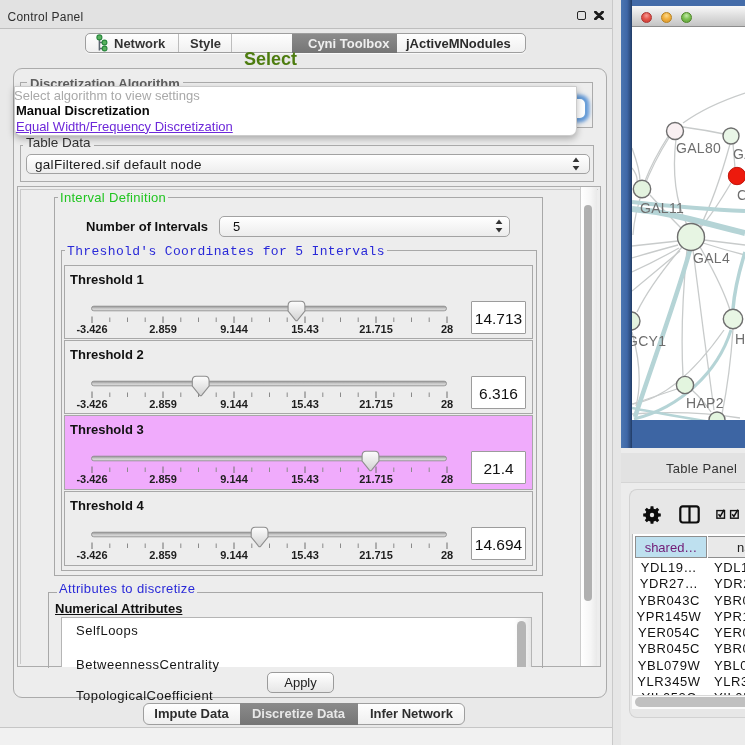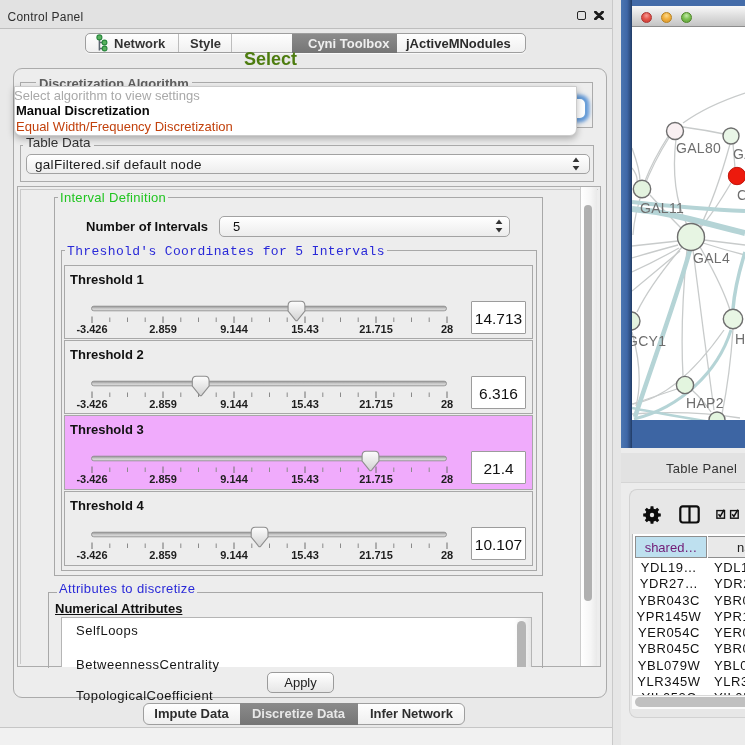--- a/index.html
+++ b/index.html
@@ -35,36 +35,36 @@
   <circle cx="8.6" cy="14.5" r="2.4" fill="#57B25E" stroke="#27863B" stroke-width="1.1"></circle>
 </svg>
 <div class="txt" style="left:114px;top:36px;font-size:13px;font-weight:bold;color:#333;">Network</div>
 <div class="txt" style="left:190px;top:36px;font-size:13px;font-weight:bold;color:#333;">Style</div>
 <div class="txt" style="left:244px;top:36px;font-size:18px;font-weight:bold;color:#4d7c0f;margin-top:13px;">Select</div>
 <div class="txt" style="left:308px;top:36px;font-size:13px;font-weight:bold;color:#EFEFEF;">Cyni Toolbox</div>
 <div class="txt" style="left:406px;top:36px;font-size:13px;font-weight:bold;color:#2B2B2B;">jActiveMNodules</div>
 
 
 <div class="a" style="left:20px;top:82px;width:573px;height:46px;border:1px solid #ABABAB;"></div>
-<div class="txt" style="left:36px;top:76px;font-size:13px;font-weight:bold;color:#5F5F5F;background:#EDEDED;padding:0 3px;">Discretization Algorithm</div>
+<div class="txt" style="left:27px;top:76px;font-size:13px;font-weight:bold;color:#5F5F5F;background:#EDEDED;padding:0 3px;">Discretization Algorithm</div>
 <div class="a" style="left:30px;top:97px;width:557px;height:23px;background:#fff;border:2px solid #6B9FD8;border-radius:7px;box-shadow:0 0 3.5px 2.5px rgba(85,145,215,.85);"></div>
 
 <div class="a" style="left:20px;top:145px;width:574px;height:37px;border:1px solid #ABABAB;"></div>
 <div class="txt" style="left:23px;top:135px;font-size:13.5px;color:#333;background:#EDEDED;padding:0 3px;">Table Data</div>
 <div class="a" style="left:26px;top:154px;width:564px;height:20px;background:linear-gradient(#FFFFFF,#EDEDED);border:1px solid #A2A2A2;border-radius:5px;"></div>
 <div class="txt" style="left:35px;top:157px;font-size:13.5px;letter-spacing:0.3px;color:#1b1b1b;">galFiltered.sif default node</div>
 <svg class="a" style="left:569px;top:156px;" width="14" height="16" viewBox="0 0 14 16">
   <path d="M7,1.5 L10.4,6 L3.6,6 Z" fill="#333"></path>
   <path d="M7,14.5 L10.4,10 L3.6,10 Z" fill="#333"></path>
 </svg>
 
 <div class="a" style="left:14px;top:86px;width:563px;height:50px;background:#FFFFFF;border:1px solid #CCCCCC;border-radius:0 0 7px 7px;box-shadow:0 3px 7px rgba(0,0,0,.28);"></div>
 <div class="txt" style="left:14px;top:88px;width:563px;text-align:left;font-size:13px;color:#A9A9A9;">Select algorithm to view settings</div>
 <div class="txt" style="left:16px;top:103px;font-size:13px;font-weight:bold;color:#0A0A0A;">Manual Discretization</div>
-<div class="txt" style="left:16px;top:118.5px;font-size:13px;color:#c2410c;">Equal Width/Frequency Discretization</div>
+<div class="txt" style="left:16px;top:118.5px;font-size:13px;color:#6d28d9;text-decoration:underline;">Equal Width/Frequency Discretization</div>
 
 
 <div class="a" style="left:17px;top:186px;width:584px;height:481px;border:1px solid #ACACAC;"></div>
 <div class="a" style="left:20px;top:189px;width:578px;height:475px;border-left:1px solid #C9C9C9;border-top:1px solid #C9C9C9;"></div>
 
 <div class="a" style="left:580px;top:187px;width:17px;height:479px;background:linear-gradient(90deg,#FFFFFF,#F6F6F6 60%,#E9E9E9);border-left:1px solid #CCC;"></div>
 <div class="a" style="left:584px;top:205px;width:8px;height:396px;background:#B0B0B0;border-radius:4px;"></div>
 
 <div class="a" style="left:612px;top:364px;width:6px;height:9px;">
  <svg width="6" height="9">
@@ -240,21 +240,21 @@
       <text x="98" y="67" font-size="11" font-weight="bold" fill="#1e1e1e" text-anchor="middle" font-family="Liberation Sans">2.859</text>
       <text x="169" y="67" font-size="11" font-weight="bold" fill="#1e1e1e" text-anchor="middle" font-family="Liberation Sans">9.144</text>
       <text x="240" y="67" font-size="11" font-weight="bold" fill="#1e1e1e" text-anchor="middle" font-family="Liberation Sans">15.43</text>
       <text x="311" y="67" font-size="11" font-weight="bold" fill="#1e1e1e" text-anchor="middle" font-family="Liberation Sans">21.715</text>
       <text x="382" y="67" font-size="11" font-weight="bold" fill="#1e1e1e" text-anchor="middle" font-family="Liberation Sans">28</text>
       <g transform="translate(194.6,42.4)">
       <path d="M -8.4,-2.6 Q -8.4,-7.2 -4.4,-7.2 L 4.4,-7.2 Q 8.4,-7.2 8.4,-2.6 L 8.4,2.6 L 1.1,11.7 Q 0,13 -1.1,11.7 L -8.4,2.6 Z" fill="url(#thg)" stroke="#8E8E8E" stroke-width="1.1"></path>
       </g>
     </svg>
   <div class="a" style="left:406px;top:35px;width:55px;height:33px;background:#fff;border:1.5px solid #9C9C9C;border-radius:1px;"></div>
-  <div class="txt" style="left:406px;top:43.5px;width:55px;text-align:center;font-size:15.5px;color:#111;">10.107</div>
+  <div class="txt" style="left:406px;top:43.5px;width:55px;text-align:center;font-size:15.5px;color:#111;">14.694</div>
 </div>
 
 <div class="a" style="left:48px;top:592px;width:495px;height:76px;border:1px solid #A8A8A8;border-bottom:none;"></div>
 <div class="txt" style="left:57px;top:581px;font-size:13px;letter-spacing:0.35px;color:#2A2AD8;background:#EDEDED;padding:0 2px;">Attributes to discretize</div>
 <div class="txt" style="left:55px;top:601px;font-size:13px;font-weight:bold;color:#111;text-decoration:underline;">Numerical Attributes</div>
 <div class="a" style="left:61px;top:617px;width:471px;height:50px;background:#fff;border:1px solid #B5B5B5;border-bottom:none;"></div>
 <div class="txt" style="left:76px;top:623px;font-size:13px;letter-spacing:0.5px;color:#151515;">SelfLoops</div>
 <div class="txt" style="left:76px;top:640px;font-size:13px;letter-spacing:0.5px;color:#151515;margin-top:48px;">TopologicalCoefficient</div>
 <div class="txt" style="left:76px;top:657px;font-size:13px;letter-spacing:0.5px;color:#151515;">BetweennessCentrality</div>
 <div class="a" style="left:514px;top:618px;width:17px;height:49px;background:linear-gradient(90deg,#FFF,#F2F2F2 60%,#E6E6E6);"></div>

